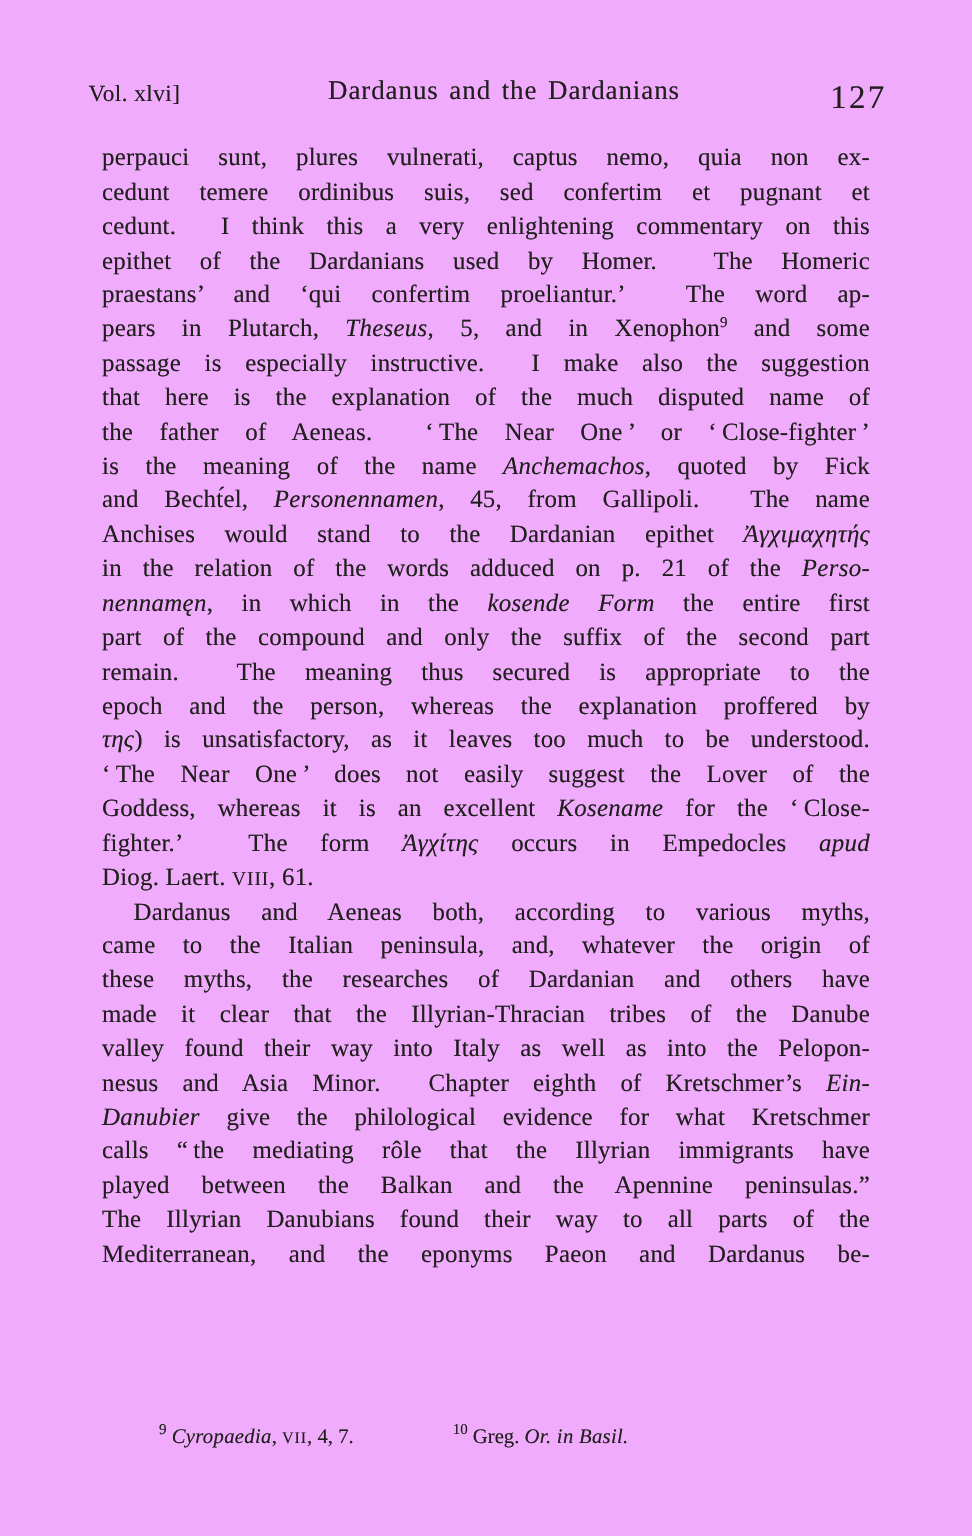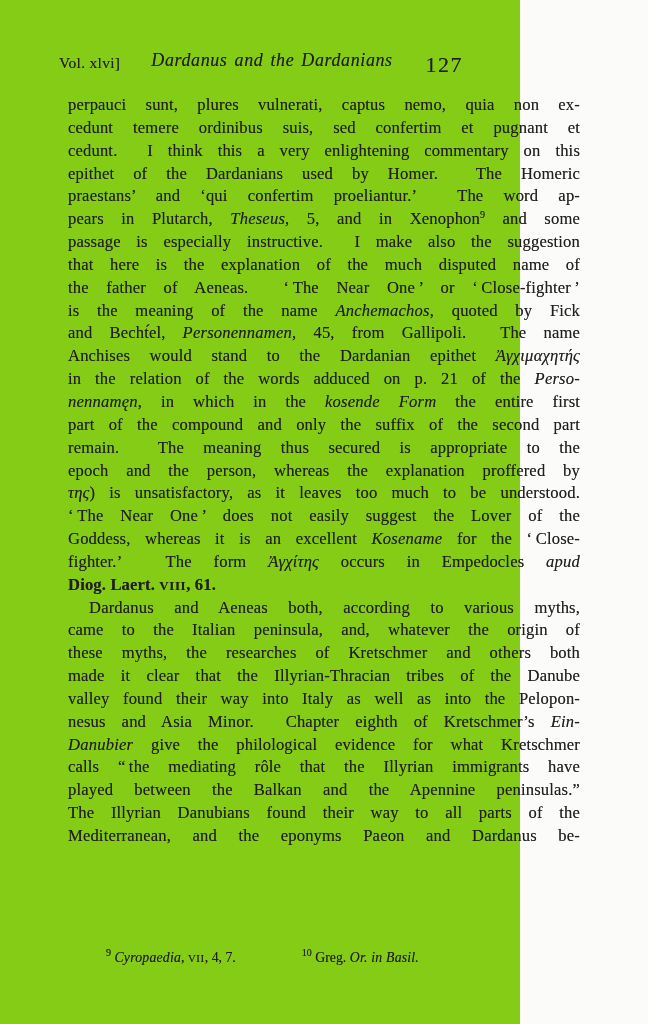--- a/index.html
+++ b/index.html
@@ -5,49 +5,49 @@
 <style>
   html, body { margin: 0; padding: 0; }
   body {
     width: 648px; height: 1024px;
     background: #fbfbf9;
     font-family: "Liberation Serif", "DejaVu Serif", serif;
     color: #201f1d;
     overflow: hidden;
   }
   .page {
-    position: relative; width: 520px; height: 1024px;
-    background: #84cc16;
+    position: relative; width: 648px; height: 1024px;
+    background: #f0abfc;
     text-shadow: 0 0 0.35px rgba(32,31,29,0.55);
   }
   .header { position: absolute; top: 50px; left: 0; width: 100%; height: 26px; }
   .vol {
     position: absolute; left: 59px; top: 4px;
     font-size: 15.5px; letter-spacing: 0.3px;
   }
   .running-title {
     position: absolute; left: 50%; transform: translateX(-50%);
     margin-left: 12px; top: 0;
-    font-style: italic; font-size: 18px; letter-spacing: 0.6px; word-spacing: 2px;
+    font-size: 18px; letter-spacing: 0.6px; word-spacing: 2px;
   }
   .pageno {
     position: absolute; right: 57px; top: 2px;
     font-size: 22px; letter-spacing: 1.5px;
   }
   .bodytext {
     position: absolute; top: 94px; left: 68px; width: 512px;
     font-size: 16.6px;
   }
   .line {
     height: 22.85px; line-height: 22.85px;
     text-align: justify; text-align-last: justify;
     letter-spacing: 0.15px;
     white-space: normal;
   }
-  .line.nojust { text-align: right; text-align-last: left; font-weight: bold; }
+  .line.nojust { text-align: right; text-align-last: left; }
   .line.indent { text-indent: 21px; }
   sup { font-size: 10px; vertical-align: 6px; letter-spacing: 0; line-height: 0; }
   .sc { font-size: 0.78em; letter-spacing: 0.6px; }
   .footnotes {
     position: absolute; top: 949px; left: 68px; width: 512px;
     font-size: 13.8px; line-height: 18px;
   }
   .fn { display: inline-block; }
   .fn1 { margin-left: 38px; }
   .fn2 { margin-left: 66px; }
@@ -82,21 +82,21 @@
       <div class="line">part of the compound and only the suffix of the second part</div>
       <div class="line">remain.&nbsp; The meaning thus secured is appropriate to the</div>
       <div class="line">epoch and the person, whereas the explanation proffered by</div>
       <div class="line"><i>της</i>) is unsatisfactory, as it leaves too much to be understood.</div>
       <div class="line">‘ The Near One ’ does not easily suggest the Lover of the</div>
       <div class="line">Goddess, whereas it is an excellent <i>Kosename</i> for the ‘ Close-</div>
       <div class="line">fighter.’&nbsp; The form <i>Ἀγχίτης</i> occurs in Empedocles <i>apud</i></div>
       <div class="line nojust">Diog. Laert. <span class="sc">VIII</span>, 61.</div>
       <div class="line indent">Dardanus and Aeneas both, according to various myths,</div>
       <div class="line">came to the Italian peninsula, and, whatever the origin of</div>
-      <div class="line">these myths, the researches of Kretschmer and others both</div>
+      <div class="line">these myths, the researches of Dardanian and others have</div>
       <div class="line">made it clear that the Illyrian-Thracian tribes of the Danube</div>
       <div class="line">valley found their way into Italy as well as into the Pelopon-</div>
       <div class="line">nesus and Asia Minor.&nbsp; Chapter eighth of Kretschmer’s <i>Ein-</i></div>
       <div class="line"><i>Danubier</i> give the philological evidence for what Kretschmer</div>
       <div class="line">calls “ the mediating rôle that the Illyrian immigrants have</div>
       <div class="line">played between the Balkan and the Apennine peninsulas.”</div>
       <div class="line">The Illyrian Danubians found their way to all parts of the</div>
       <div class="line">Mediterranean, and the eponyms Paeon and Dardanus be-</div>
     </div>
 

